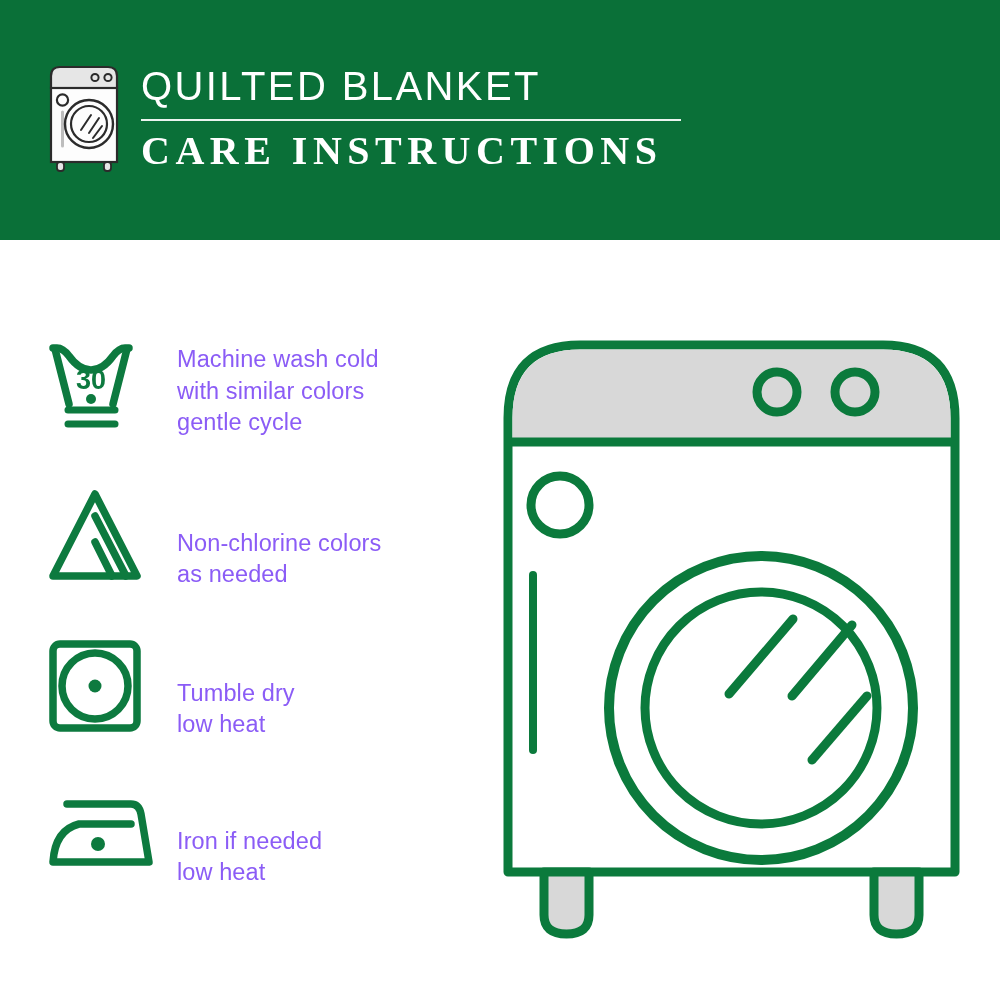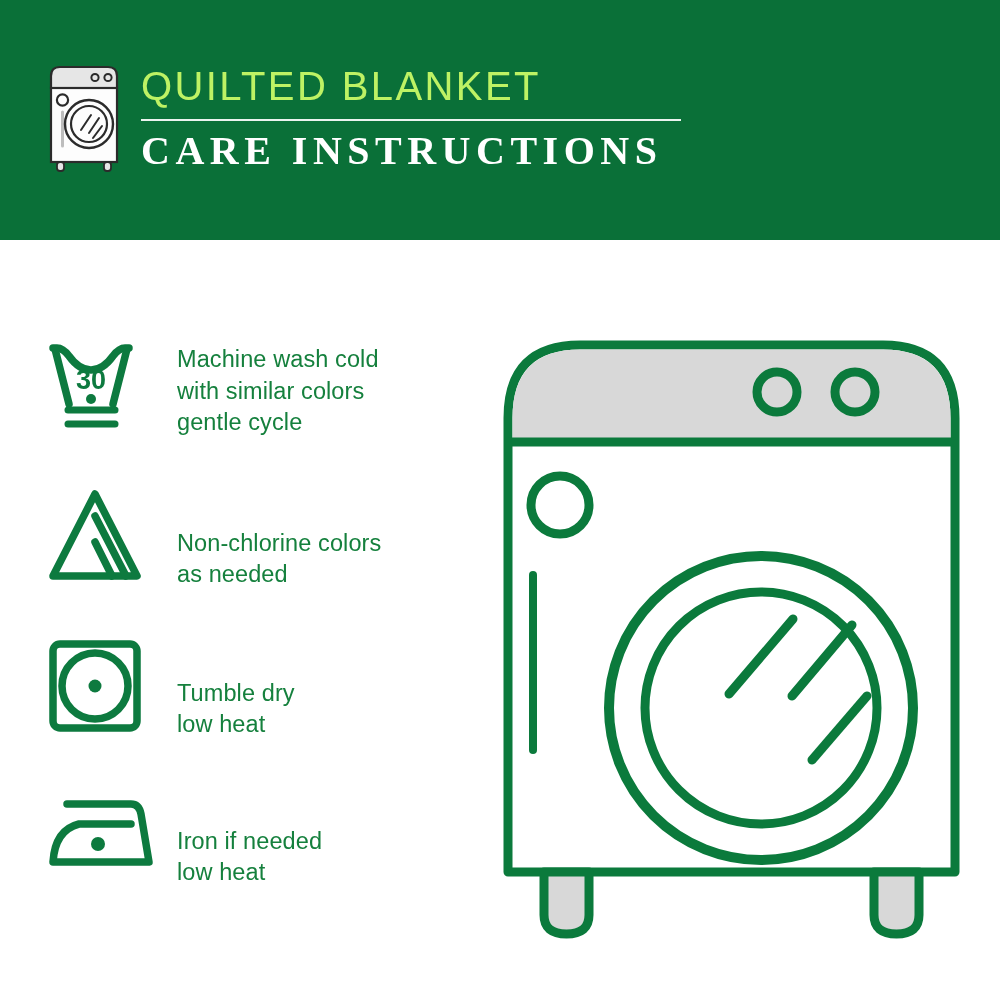--- a/index.html
+++ b/index.html
@@ -35,21 +35,21 @@
   .brand-mark {
     width: 78px;
     height: 112px;
     margin-right: 18px;
     flex: 0 0 auto;
   }
   .title-block {
     padding-top: 4px;
   }
   .title-main {
-    color: #bef264;
+    color: #ffffff;
     font-size: 40px;
     font-weight: 300;
     letter-spacing: 2.4px;
     line-height: 1;
     white-space: nowrap;
     font-family: "Liberation Sans", sans-serif;
   }
   .title-rule {
     height: 2px;
     background: #ffffff;
@@ -84,21 +84,21 @@
   .care-symbol {
     flex: 0 0 auto;
     width: 132px;
     display: flex;
     align-items: center;
     justify-content: flex-start;
   }
   .care-symbol svg { display: block; }
   .care-text {
     flex: 1 1 auto;
-    color: #15803d;
+    color: #8b5cf6;
     font-size: 23.5px;
     line-height: 1.33;
     font-weight: 400;
     letter-spacing: .1px;
     padding-top: 6px;
     font-family: "Liberation Sans", sans-serif;
   }
   .care-text .ln { display: block; white-space: nowrap; }
 
   

